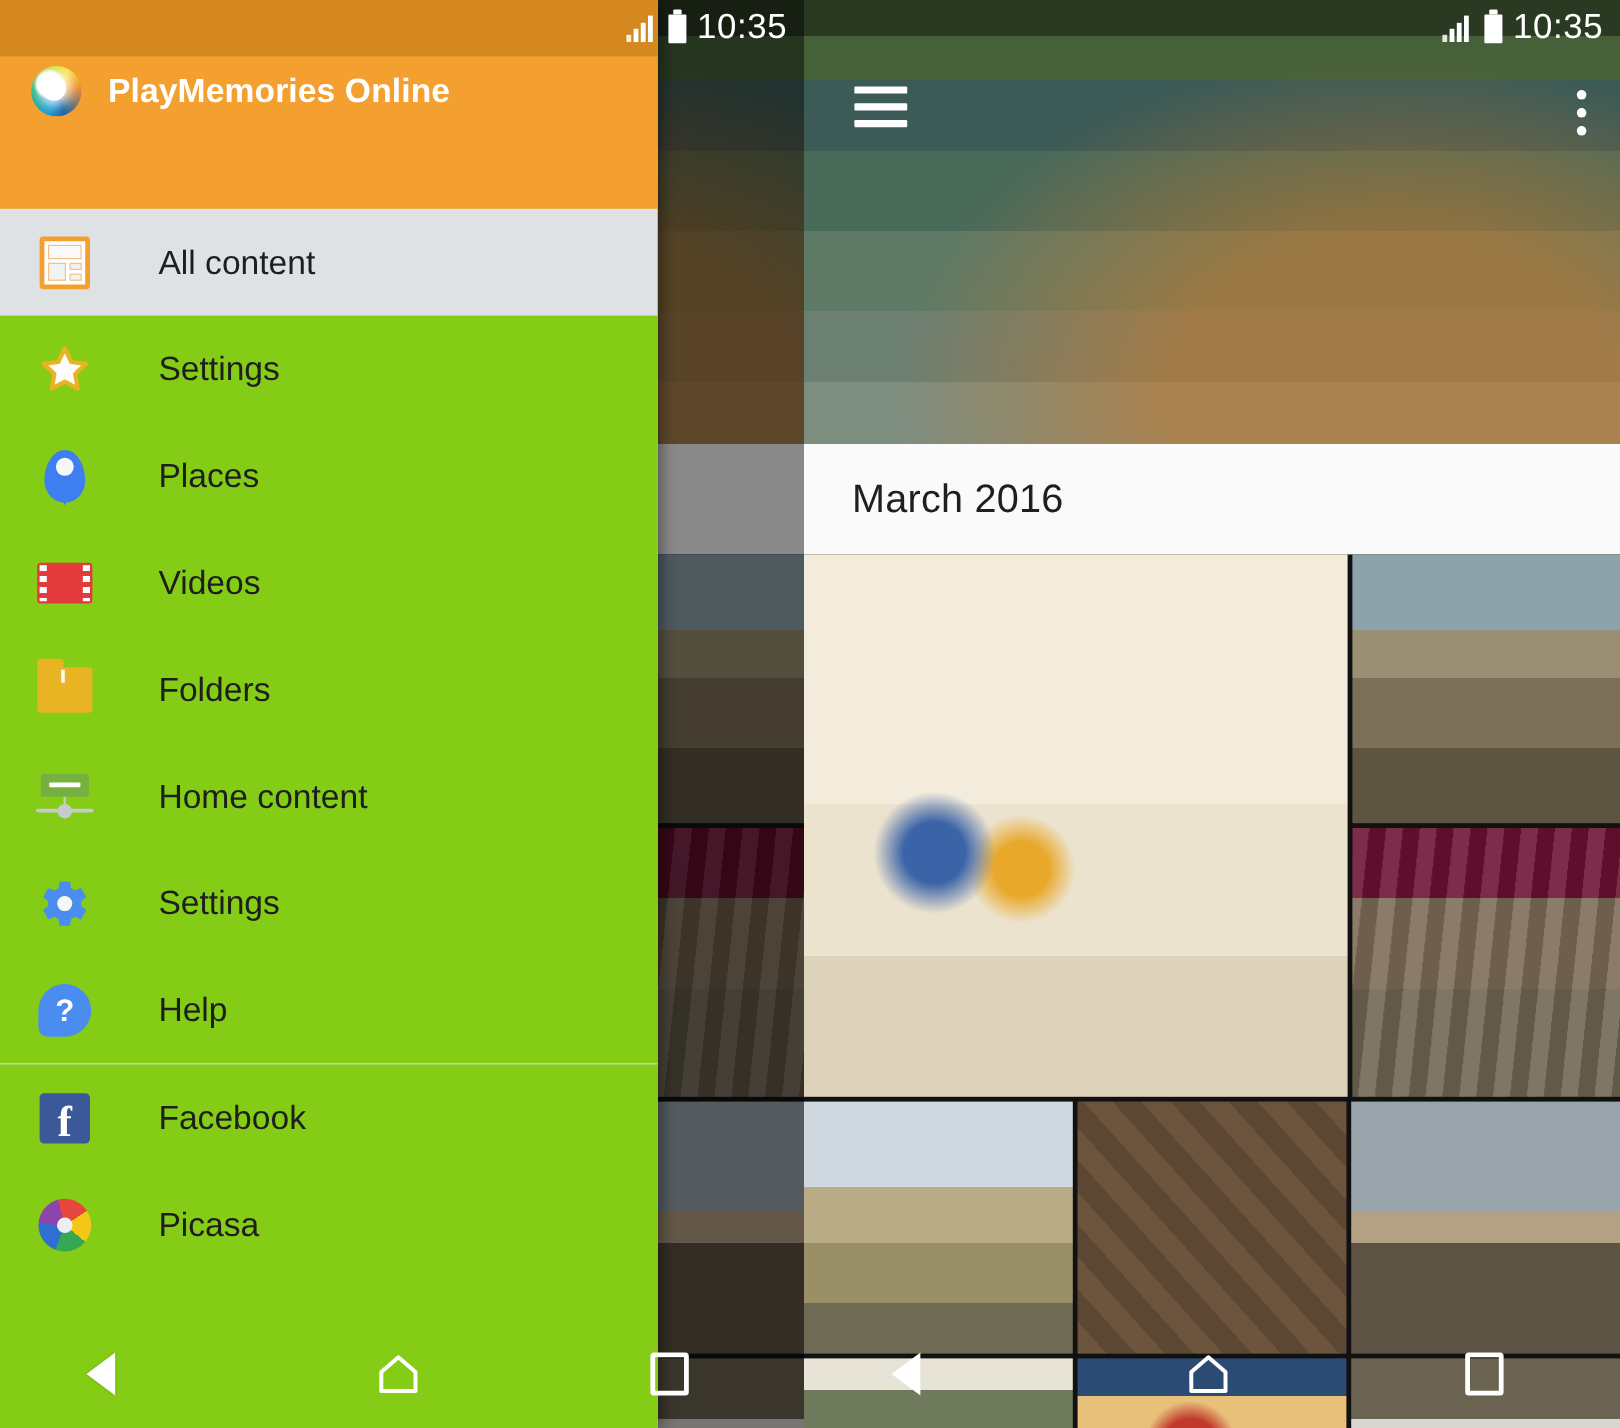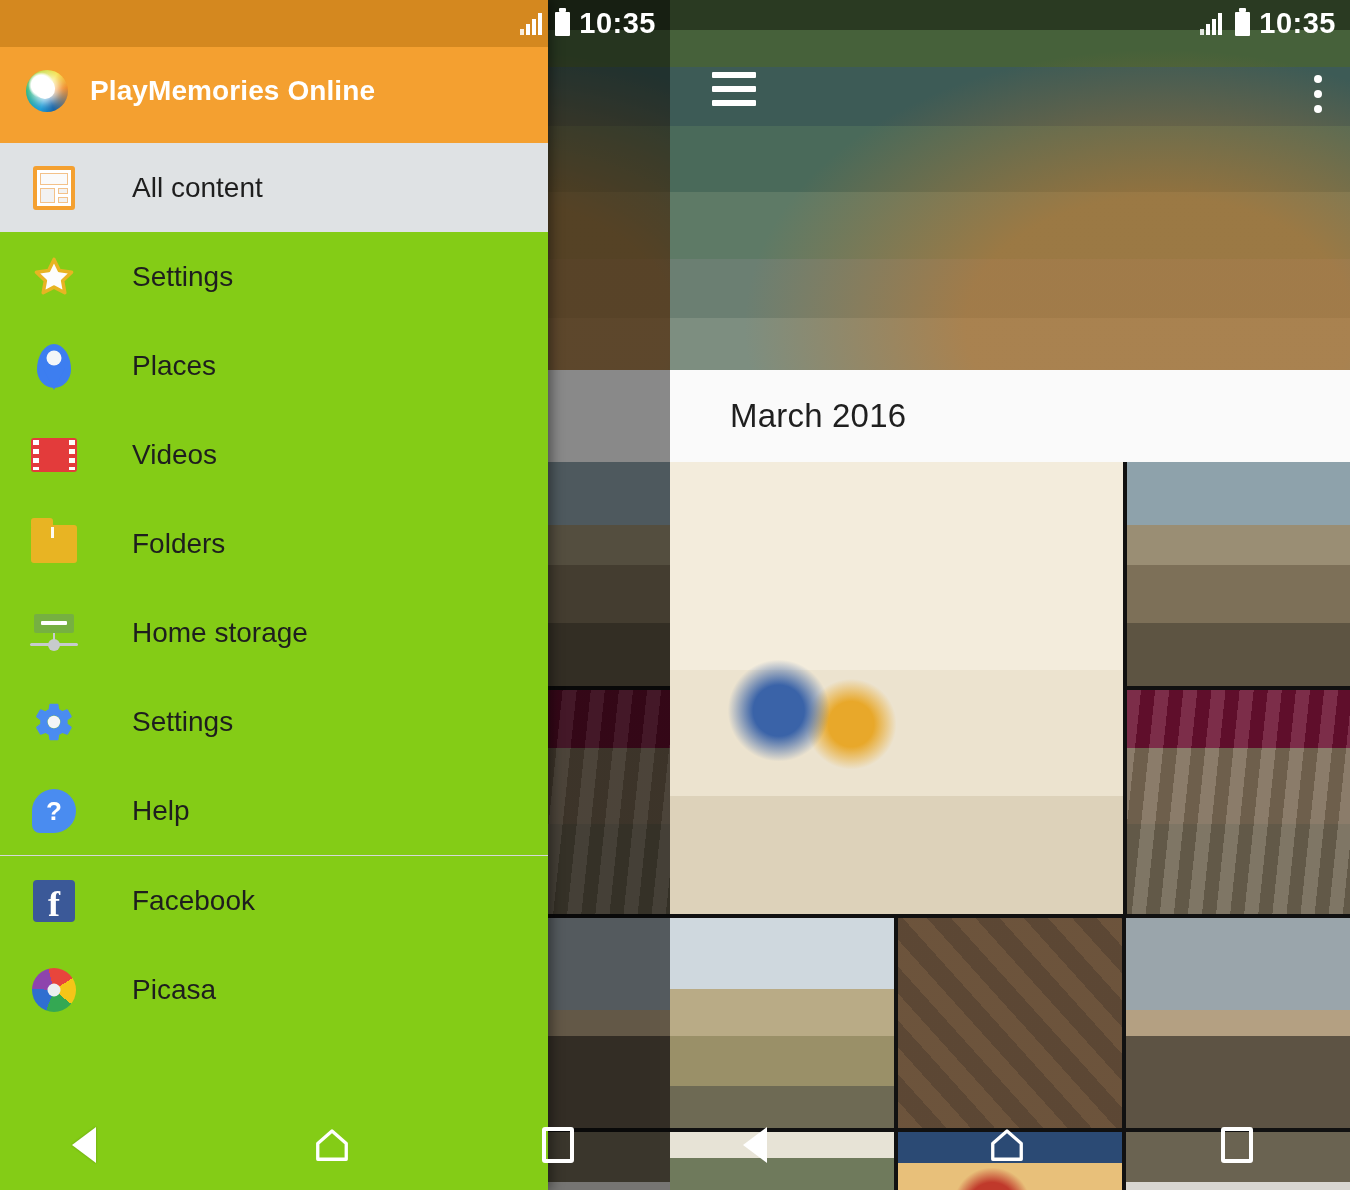--- a/index.html
+++ b/index.html
@@ -23,45 +23,45 @@
   }
   .sb-items{ position:relative; display:flex; align-items:center; gap:9px; }
   .sig { display:block; width:26px; height:22px; position:relative; }
   .sig i{ position:absolute; bottom:0; width:4px; background:#fff; display:block; }
   .sig i:nth-child(1){ left:0;  height:6px;  opacity:.85;}
   .sig i:nth-child(2){ left:6px; height:11px; }
   .sig i:nth-child(3){ left:12px;height:16px; }
   .sig i:nth-child(4){ left:18px;height:22px; }
   .batt{ width:15px; height:24px; border:0; background:#fff; position:relative; border-radius:1px;}
   .batt::before{ content:""; position:absolute; top:-4px; left:4px; width:7px; height:4px; background:#fff; border-radius:1px;}
-  .clock{ color:#fff; font-size:29px; font-weight:700; letter-spacing:.5px; line-height:1;text-align:right; }
+  .clock{ color:#fff; font-size:29px; font-weight:400; letter-spacing:.5px; line-height:1;text-align:right; }
 
   
   .bg-gallery{ position:absolute; inset:0; z-index:1; }
   .photo{ background-size:cover; background-position:center; position:relative; }
 
   .hero{ position:absolute; left:0; top:0; width:100%; height:370px; }
   .month-bar{ position:absolute; left:0; top:370px; width:100%; height:92px; background:#fafafa; display:flex; align-items:center; }
-  .month-bar span{ font-size:33px; color:#1f1f1f; padding-left:60px; font-weight:400; letter-spacing:.2px;}
+  .month-bar span{ font-size:33px; color:#1f1f1f; padding-left:40px; font-weight:400; letter-spacing:.2px;}
 
   .grid{ position:absolute; left:0; top:462px; width:100%; bottom:0; }
   .row{ display:flex; gap:4px; margin-bottom:4px; }
   .cell{ background-size:cover; background-position:center; }
 
   
   .scrim{ position:absolute; inset:0; background:rgba(0,0,0,.45); z-index:20; }
 
   
   .drawer{
     position:absolute; left:0; top:0; width:548px; height:1190px;
     background:#eceff1; z-index:30; box-shadow:3px 0 12px rgba(0,0,0,.45);
     display:flex; flex-direction:column;
   }
   .drawer-header{
-    background:#f4a030; height:143px; padding:70px 0 0 26px; flex:none; position:relative;
+    background:#f4a030; height:174px; padding:55px 0 0 26px; flex:none; position:relative;
   }
   .dh-row{ display:flex; align-items:center; gap:22px; }
   .dh-title{ color:#fff; font-size:28px; font-weight:700; letter-spacing:.1px; }
   .dh-sub{ color:#fff; font-size:26px; margin-top:12px; opacity:.97; font-weight:400;}
   .pm-logo{ width:42px; height:42px; border-radius:50%; position:relative; overflow:hidden;
     background:
       radial-gradient(circle at 36% 36%, #ffffff 0 26%, rgba(255,255,255,0) 34%),
       conic-gradient(from 200deg, #1a9ad6 0deg, #19b07a 70deg, #bfd832 140deg, #f6e24a 190deg, #f08c2a 240deg, #1463a8 320deg, #1a9ad6 360deg);
   }
   .pm-logo::after{ content:""; position:absolute; left:22%; top:20%; width:48%; height:48%;
@@ -261,21 +261,21 @@
           <span class="ico">
             <span class="ic-net">
                 <span class="box">
                   <i></i>
                 </span>
                 <span class="stem"></span>
                 <span class="dot"></span>
                 <span class="bar"></span>
               </span>
           </span>
-          <span class="lbl">Home storage</span>
+          <span class="lbl">Home content</span>
         </div>
 
         <div class="mi">
           <span class="ico">
             <svg class="ic-gear" viewBox="0 0 24 24">
                 <path fill="#4a8cf0" d="M19.4 13c.04-.33.06-.66.06-1s-.02-.67-.07-1l2.1-1.63a.5.5 0 00.12-.64l-2-3.46a.5.5 0 00-.6-.22l-2.49 1a7.3 7.3 0 00-1.7-1l-.38-2.65A.49.49 0 0013.96 2h-4a.49.49 0 00-.49.42L9.1 5.07a7.7 7.7 0 00-1.72 1l-2.49-1a.5.5 0 00-.6.22l-2 3.46a.5.5 0 00.12.64L4.52 11a8 8 0 000 2l-2.1 1.63a.5.5 0 00-.12.64l2 3.46c.12.22.37.3.6.22l2.49-1c.52.4 1.08.73 1.7 1l.38 2.65c.03.24.24.42.49.42h4c.25 0 .46-.18.49-.42l.38-2.65a7.7 7.7 0 001.7-1l2.49 1c.23.08.48 0 .6-.22l2-3.46a.5.5 0 00-.12-.64zM11.96 15.5A3.5 3.5 0 1115.46 12a3.5 3.5 0 01-3.5 3.5z"></path>
                 <circle cx="11.96" cy="12" r="3.4" fill="#f4f6f8"></circle>
               </svg>
           </span>
           <span class="lbl">Settings</span>

